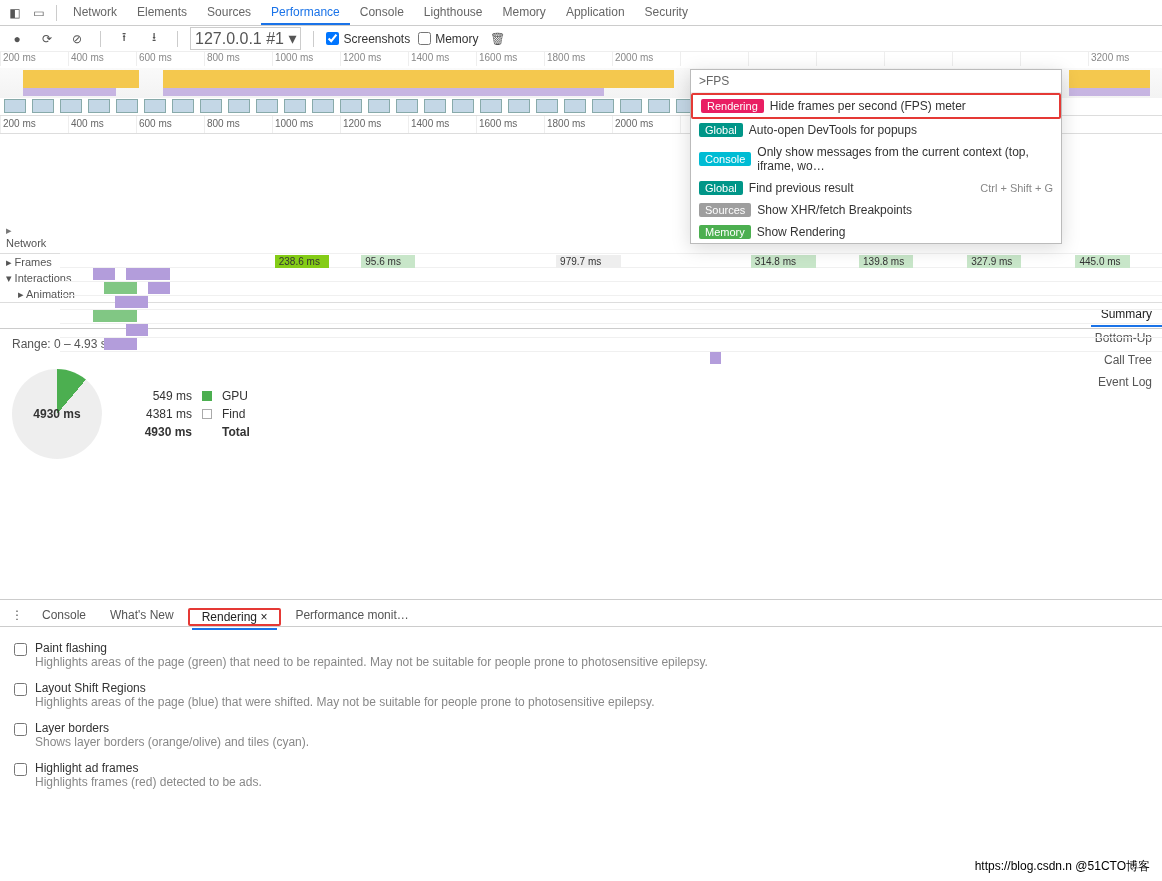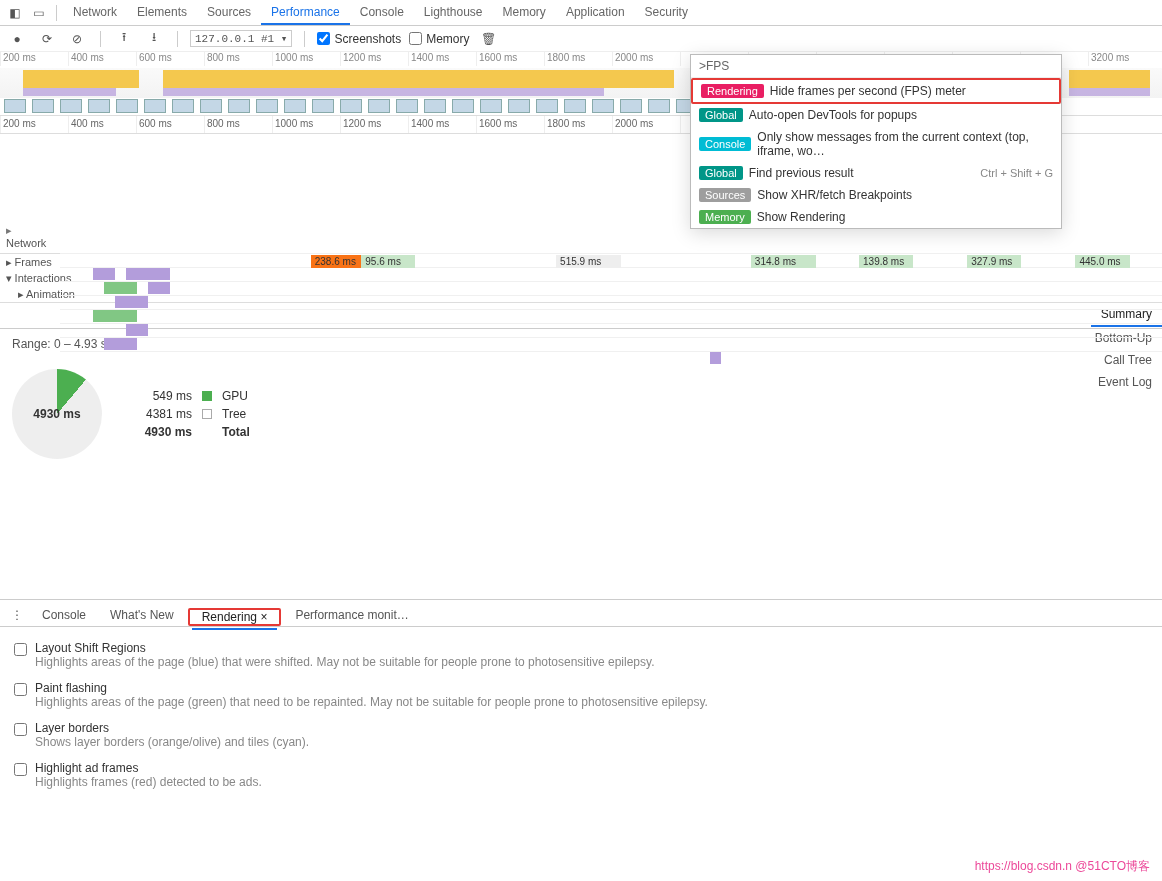--- a/index.html
+++ b/index.html
@@ -3,38 +3,38 @@
 <meta charset="utf-8">
 <style>
 * { box-sizing: border-box; margin: 0; padding: 0; }
 body { font-family: "Segoe UI", Arial, sans-serif; font-size: 12px; color: #333; background: #fff; width: 1162px; }
 .toolbar { display: flex; align-items: center; border-bottom: 1px solid #ccc; height: 26px; padding: 0 4px; gap: 2px; }
 .tab { padding: 4px 10px; color: #666; cursor: pointer; }
 .tab.active { color: #1a73e8; border-bottom: 2px solid #1a73e8; }
 .icon-btn { width: 22px; height: 22px; display: flex; align-items: center; justify-content: center; color: #555; cursor: pointer; }
 .sep { width: 1px; height: 16px; background: #ccc; margin: 0 4px; }
 .controls { display: flex; align-items: center; height: 26px; padding: 0 6px; gap: 8px; border-bottom: 1px solid #eee; }
-.ctx-select { border: 1px solid #ccc; padding: 1px 4px; font-size: 11px; color: #555; font-family: Liberation Mono, monospace; }
+.ctx-select { border: 1px solid #ccc; padding: 1px 4px; font-size: 16px; color: #555; }
 .chk { display: flex; align-items: center; gap: 4px; font-size: 12px; color: #333; }
 
 
 .mini { position: relative; height: 64px; border-bottom: 1px solid #ddd; }
 .mini-ticks { position: absolute; top: 0; left: 0; right: 0; height: 14px; display: flex; font-size: 10px; color: #888; }
 .mini-ticks span { flex: 0 0 auto; width: 68px; border-left: 1px solid #eee; padding-left: 2px; }
 .mini-band { position: absolute; top: 16px; left: 0; right: 0; height: 30px; background: linear-gradient(#fafafa,#f3f3f3); overflow: hidden; }
 .yellow { position: absolute; top: 2px; height: 18px; background: #f4c84e; }
 .purple { position: absolute; top: 20px; height: 8px; background: #a98bd6; opacity:.6;}
 .mini-thumbs { position: absolute; bottom: 0; left: 0; right: 0; height: 16px; display: flex; gap: 6px; padding: 0 4px; }
 .thumb { width: 22px; height: 14px; background: #c4d7e6; border: 1px solid #8aa; }
 
 .ruler { height: 18px; display: flex; font-size: 10px; color: #666; border-bottom: 1px solid #ddd; }
 .ruler span { flex: 0 0 auto; width: 68px; border-left: 1px solid #eee; padding: 2px 0 0 2px; }
 
 
-.palette { position: absolute; top: 2px; right: 100px; width: 372px; background: #fff; border: 1px solid #bbb; box-shadow: 0 4px 18px rgba(0,0,0,.15); z-index: 50; margin-left: 19px; }
+.palette { position: absolute; top: 17px; right: 100px; width: 372px; background: #fff; border: 1px solid #bbb; box-shadow: 0 4px 18px rgba(0,0,0,.15); z-index: 50; margin-left: 19px; }
 .palette-input { padding: 4px 8px; color: #666; border-bottom: 1px solid #eee; font-size: 12px; }
 .palette-row { display: flex; align-items: center; padding: 4px 8px; gap: 6px; font-size: 12px; color: #333; cursor: pointer; position: relative; }
 .badge { color: #fff; font-size: 11px; padding: 1px 6px; border-radius: 2px; }
 .b-rend { background: #e91e63; }
 .b-glob { background: #009688; }
 .b-cons { background: #00bcd4; }
 .b-src  { background: #9e9e9e; }
 .b-draw { background: #4caf50; }
 .shortcut { position: absolute; right: 8px; color: #888; font-size: 11px; }
 .hl-red { border: 2px solid #e53935; border-radius: 2px; }
@@ -72,21 +72,21 @@
 .drawer-tabs { display: flex; border-top: 1px solid #ccc; border-bottom: 1px solid #ccc; height: 28px; align-items: flex-end; padding-left: 6px; gap: 4px; margin-top: 130px; }
 .drawer-tab { padding: 4px 10px; color: #555; cursor: pointer; position: relative; }
 .drawer-tab.active { border-bottom: 2px solid #1a73e8; color: #222; margin-top: 48px; }
 
 .rend-body { padding: 8px 14px; }
 .opt { display: flex; gap: 8px; padding: 6px 0; align-items: flex-start; }
 .opt input { margin-top: 2px; }
 .opt .ot { color: #333; }
 .opt .od { color: #888; font-size: 12px; }
 
-.watermark { position: absolute; right: 12px; bottom: 6px; color: #ec4899; font-size: 12px; }
+.watermark { position: absolute; right: 12px; bottom: 6px; color: #000000; font-size: 12px; }
 </style>
 </head>
 <body>
 
 <div class="toolbar">
   <span class="icon-btn">◧</span>
   <span class="icon-btn">▭</span>
   <span class="sep"></span>
   <div id="toptabs" style="display:flex">
       <span class="tab">Network</span>
@@ -261,23 +261,23 @@
       <div class="seg pp" style="top: 71px; left: 6%; width: 2%;"></div>
       <div class="seg pp" style="top: 85px; left: 4%; width: 3%;"></div>
       <div class="seg pp" style="top: 99px; left: 59%; width: 1%;"></div>
     </div>
 </div>
 
 <div class="tracks">
   <div class="trow">
       <div class="tl">▸ <span>Frames</span></div>
       <div class="tc" id="frames-tc">
-        <div class="fchip" style="left: 18%; width: 5%; background: #f97316; margin-left: 36px;">238.6 ms</div>
+        <div class="fchip" style="left: 18%; width: 5%; background: #84cc16;">238.6 ms</div>
         <div class="fchip" style="left: 26%; width: 5%;">95.6 ms</div>
-        <div class="fchip" style="left: 44%; width: 6%; background: rgb(238, 238, 238);">515.9 ms</div>
+        <div class="fchip" style="left: 44%; width: 6%; background: rgb(238, 238, 238);">979.7 ms</div>
         <div class="fchip" style="left: 62%; width: 6%;">314.8 ms</div>
         <div class="fchip" style="left: 72%; width: 5%;">139.8 ms</div>
         <div class="fchip" style="left: 82%; width: 5%;">327.9 ms</div>
         <div class="fchip" style="left: 92%; width: 5%;">445.0 ms</div>
       </div>
     </div>
   <div class="trow">
       <div class="tl">▾ <span>Interactions</span></div>
       <div class="tc"></div>
     </div>
@@ -301,21 +301,21 @@
     </div>
   <div class="legend" id="legend">
       <div>
         <span style="width: 60px; text-align: right;">549 ms</span>
         <span class="sw" style="background: rgb(76, 175, 80);"></span>
         <span>GPU</span>
       </div>
       <div>
         <span style="width: 60px; text-align: right;">4381 ms</span>
         <span class="sw" style="background: rgb(255, 255, 255); border: 1px solid rgb(170, 170, 170);"></span>
-        <span>Tree</span>
+        <span>Find</span>
       </div>
       <div>
         <span style="width: 60px; text-align: right; font-weight: 600;">4930 ms</span>
         <span class="sw"></span>
         <span style="font-weight: 600;">Total</span>
       </div>
     </div>
 </div>
 
 <div class="drawer-tabs" id="drawertabs">
@@ -323,41 +323,41 @@
 <span class="drawer-tab">Console</span>
     <span class="drawer-tab">What's New</span>
     <span class="hl-red" style="padding: 0px 2px;"><span class="drawer-tab active">Rendering<span> ×</span></span></span>
     <span class="drawer-tab">Performance monit…</span>
   </div>
 
 <div class="rend-body" id="rendopts">
     <div class="opt">
       <input type="checkbox" style="">
       <div>
+        <div class="ot">Paint flashing</div>
+        <div class="od">Highlights areas of the page (green) that need to be repainted. May not be suitable for people prone to photosensitive epilepsy.</div>
+      </div>
+    </div>
+    <div class="opt">
+      <input type="checkbox" style="">
+      <div>
         <div class="ot">Layout Shift Regions</div>
         <div class="od">Highlights areas of the page (blue) that were shifted. May not be suitable for people prone to photosensitive epilepsy.</div>
       </div>
     </div>
     <div class="opt">
       <input type="checkbox" style="">
       <div>
-        <div class="ot">Paint flashing</div>
-        <div class="od">Highlights areas of the page (green) that need to be repainted. May not be suitable for people prone to photosensitive epilepsy.</div>
+        <div class="ot">Layer borders</div>
+        <div class="od">Shows layer borders (orange/olive) and tiles (cyan).</div>
       </div>
     </div>
     <div class="opt">
       <input type="checkbox" style="">
       <div>
-        <div class="ot">Layer borders</div>
-        <div class="od">Shows layer borders (orange/olive) and tiles (cyan).</div>
-      </div>
-    </div>
-    <div class="opt">
-      <input type="checkbox" style="">
-      <div>
         <div class="ot">Highlight ad frames</div>
         <div class="od">Highlights frames (red) detected to be ads.</div>
       </div>
     </div>
     <div class="opt"></div>
   </div>
 
 <div class="watermark">https://blog.csdn.n @51CTO博客</div>
 
 </body></html>

